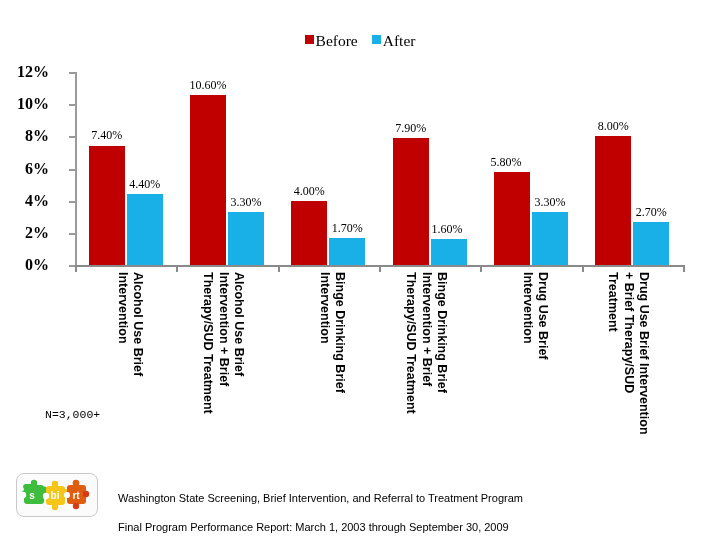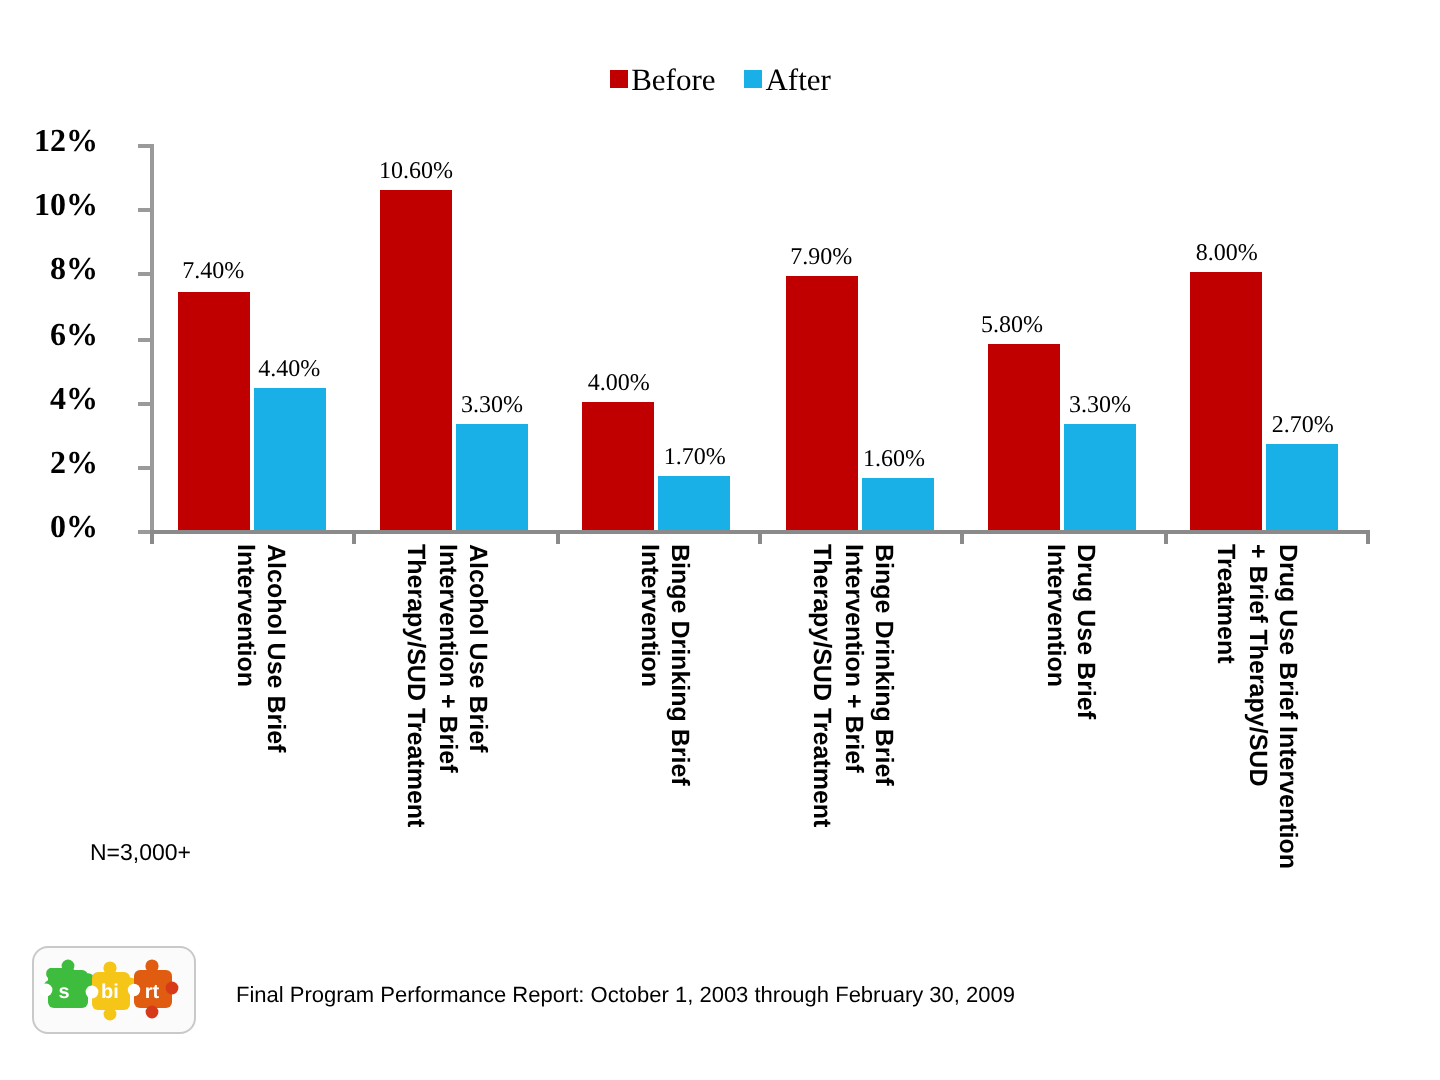--- a/index.html
+++ b/index.html
@@ -131,22 +131,22 @@
     color: #000;
     white-space: pre-line;
     text-align: left;
     width: 200px;
   }
 
   
   #n-note {
     position: absolute;
     left: 45px;
-    top: 421px;
-    font-family: Liberation Sans, sans-serif;
+    top: 408px;
+    font-family: Liberation Mono, monospace;
     font-size: 11.5px;
     font-weight: 400;
     color: #000;
     white-space: nowrap;
   }
 
   
   #logo {
     position: absolute;
     left: 16px;
@@ -294,15 +294,16 @@
       <circle cx="50" cy="21" r="3.1" fill="#ffffff"></circle>
 
       <text x="15" y="25" font-family="Liberation Sans, sans-serif" font-size="10" font-weight="bold" fill="#ffffff" text-anchor="middle">s</text>
       <text x="38" y="25" font-family="Liberation Sans, sans-serif" font-size="10" font-weight="bold" fill="#ffffff" text-anchor="middle">bi</text>
       <text x="59" y="25" font-family="Liberation Sans, sans-serif" font-size="10" font-weight="bold" fill="#ffffff" text-anchor="middle">rt</text>
     </g>
   </svg>
 </div>
 
 <div id="footer-text">
-  <div>Final Program Performance Report: October 1, 2003 through February 30, 2009</div>
+  <div>Washington State Screening, Brief Intervention, and Referral to Treatment Program</div>
+  <div>Final Program Performance Report: March 1, 2003 through September 30, 2009</div>
   
 </div>
 
 </body></html>

